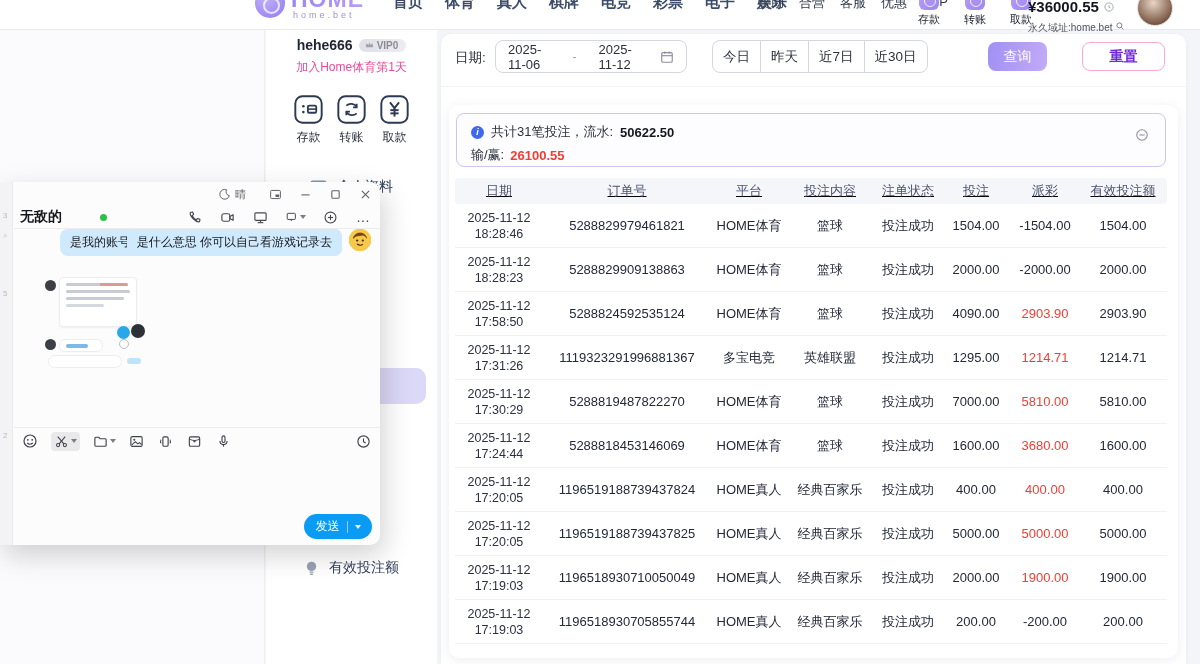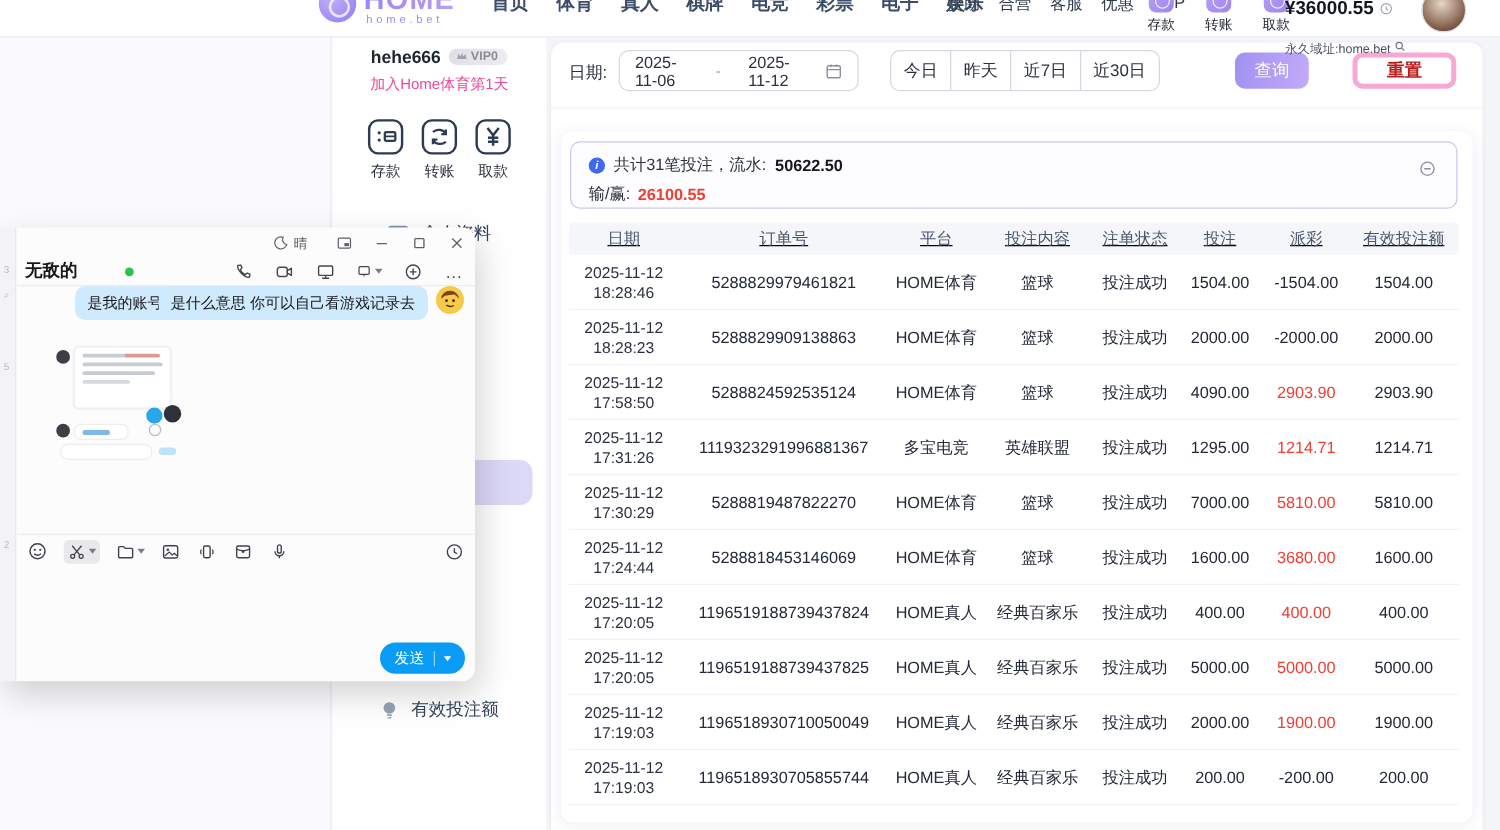--- a/index.html
+++ b/index.html
@@ -20,21 +20,21 @@
   .quick-links { position:absolute; left:758px; top:-6px; display:flex; gap:15px; }
   .quick-links span { font-size:13px; color:#30394a; white-space:nowrap; cursor:pointer; }
   .wallet-actions { position:absolute; left:915px; top:-10px; display:flex; gap:18px; }
   .wa { display:flex; flex-direction:column; align-items:center; width:28px; cursor:pointer; }
   .wa-ic { width:20px; height:20px; border-radius:6px; background:linear-gradient(140deg,#b9a2f6,#9d85f2); position:relative; }
   .wa-ic:after{content:"";position:absolute;left:5px;top:5px;width:10px;height:10px;border-radius:50%;border:1.5px solid rgba(255,255,255,.85);}
   .wa span { font-size:11px; color:#222733; margin-top:2px; white-space:nowrap; }
   .balance-block { position:absolute; left:1028px; top:-2px; }
   .balance-row { display:flex; align-items:center; gap:4px; }
   .balance-amt { font-size:15px; font-weight:bold; color:#13161f; }
-  .domain-row { display:flex; align-items:flex-start; gap:3px; margin-top:17px; }
+  .domain-row { display:flex; align-items:flex-start; gap:3px; margin-top:6px; }
   .domain-row span { font-size:10px; color:#4d5260; }
   .user-avatar { position:absolute; left:1137px; top:-10px; width:36px; height:36px; border-radius:50%; background:radial-gradient(circle at 45% 35%, #e8d6c6, #7d5b47 70%, #3a2d25); border:1px solid #ddd; }
 
   
   .left-zone { position:absolute; left:0; top:30px; width:265px; height:634px; background:#fbfbfd; border-right:1px solid #efeff3; }
   .sidebar { position:absolute; left:266px; top:30px; width:171px; height:634px; background:#fff; }
   .sb-user { display:flex; justify-content:center; align-items:center; gap:6px; margin-top:7px; }
   .sb-name { font-size:14px; font-weight:bold; color:#1e2430; }
   .vip-badge { display:flex; align-items:center; gap:3px; background:linear-gradient(90deg,#dfdfe6,#ececf1); color:#8b8b96; font-size:10px; font-weight:bold; padding:1px 8px 1px 6px; border-radius:9px; }
   .sb-join { text-align:center; font-size:12px; color:#ec4899; margin-top:6px; }
@@ -52,21 +52,21 @@
   .main-card { position:absolute; left:441px; top:34px; width:745px; height:630px; background:#fff; border-radius:10px 10px 0 0; box-shadow:0 1px 4px rgba(40,40,80,.05); }
   .filter-label { position:absolute; left:14px; top:15px; font-size:13.5px; color:#2b303c; }
   .date-box { position:absolute; left:54px; top:6px; width:192px; height:33px; border:1px solid #d5d7de; border-radius:8px; display:flex; align-items:center; padding:0 12px; gap:19px; background:#fff; cursor:pointer; }
   .date-box .dt { font-size:13px; color:#2b303c; }
   .date-box .sep { font-size:12px; color:#9aa0ab; margin:0 3px; }
   .date-box .cal { margin-left:auto; color:#8a8f9c; display:flex; }
   .range-group { position:absolute; left:271px; top:6px; height:33px; display:flex; border:1px solid #d5d7de; border-radius:8px; overflow:hidden; background:#fff; }
   .range-btn { display:flex; align-items:center; padding:0 10px; font-size:13.5px; color:#2b303c; cursor:pointer; white-space:nowrap; }
   .range-btn + .range-btn { border-left:1px solid #d5d7de; }
   .btn-search { position:absolute; left:547px; top:8px; width:59px; height:29px; border:none; border-radius:8px; background:linear-gradient(100deg,#a091f3,#c3aaf7); color:#fff; font-size:14px; cursor:pointer; font-family:Liberation Sans, sans-serif; }
-  .btn-reset { position:absolute; left:641px; top:8px; width:83px; height:29px; border:4px solid #f9a8d4; border-radius:8px; background:#fff; color:#b91c1c; font-size:14px; font-weight:600; cursor:pointer; font-family:inherit; }
+  .btn-reset { position:absolute; left:641px; top:8px; width:83px; height:29px; border:1px solid #f9a8d4; border-radius:8px; background:#fff; color:#6d28d9; font-size:14px; font-weight:600; cursor:pointer; font-family:inherit; }
   .filter-divider { position:absolute; left:0; top:52px; width:745px; height:1px; background:#f2f2f6; }
 
   .records-panel { position:absolute; left:8px; top:71px; width:729px; height:553px; background:#fff; border-radius:10px; box-shadow:0 2px 12px rgba(90,90,140,.10); }
   .summary-banner { position:absolute; left:7px; top:8px; width:710px; height:54px; border:1px solid #cdc7f0; border-radius:8px; background:#fdfdff; }
   .sum-line1 { position:absolute; left:14px; top:9px; display:flex; align-items:center; gap:7px; }
   .info-ic { width:13px; height:13px; border-radius:50%; background:#3e68f2; color:#fff; font-size:9px; font-weight:bold; display:flex; align-items:center; justify-content:center; font-style:italic; }
   .sum-label { font-size:13px; color:#2b303c; }
   .sum-value { font-size:13px; font-weight:bold; color:#14171f; }
   .sum-line2 { position:absolute; left:14px; top:32px; display:flex; align-items:center; gap:6px; }
   .sum-red { font-size:13px; font-weight:600; color:#f23d33; }

